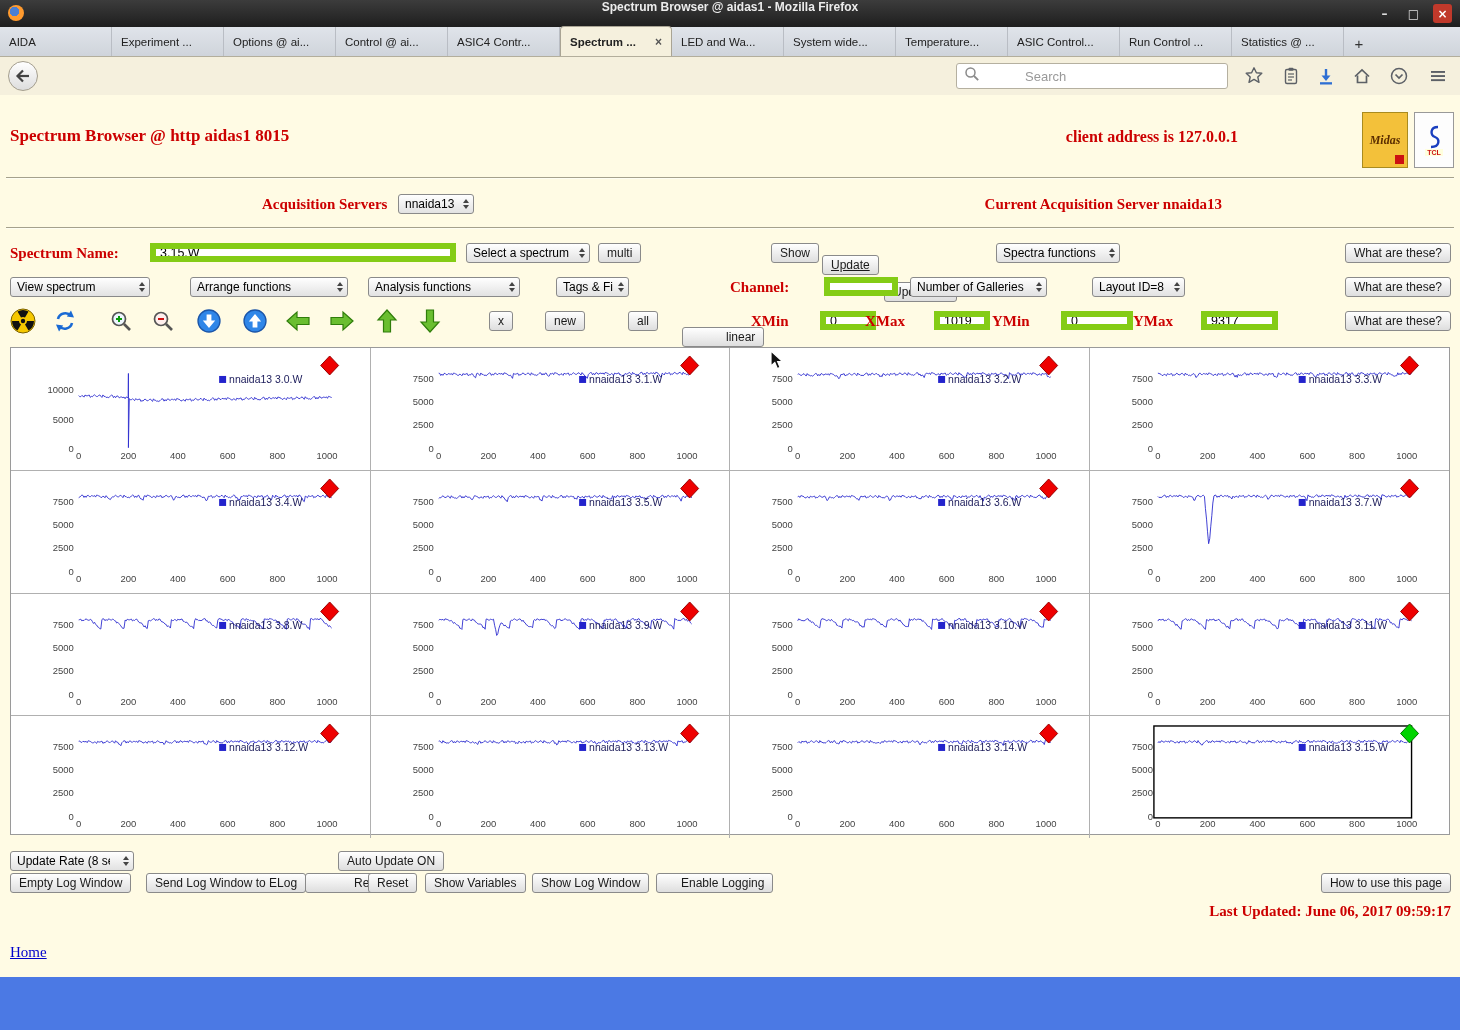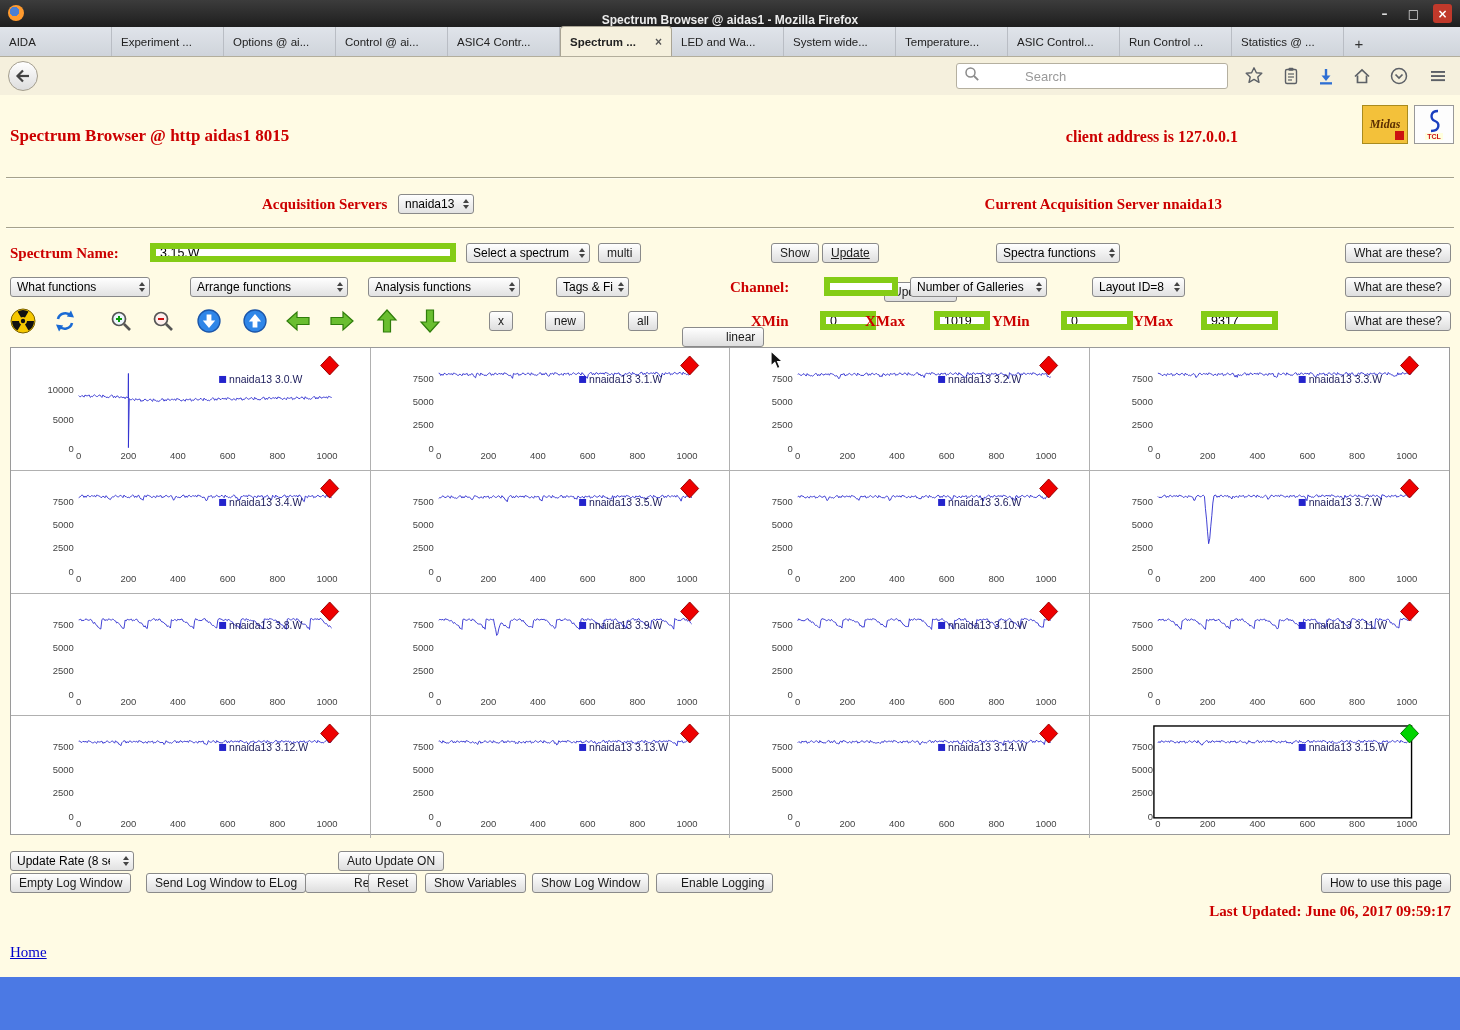--- a/index.html
+++ b/index.html
@@ -1,19 +1,19 @@
 <!DOCTYPE html>
 <html><head>
 <meta charset="utf-8">
 <style>
   html,body{margin:0;padding:0;background:#555;}
   .screen{position:relative;width:1460px;height:1030px;overflow:hidden;background:#fffbe4;font-family:"Liberation Sans",sans-serif;}
 
   
-  .titlebar{position:absolute;top:0;left:0;right:0;height:27px;background:linear-gradient(#3c3c3c,#1e1e1e);display:flex;align-items:flex-end;}
+  .titlebar{position:absolute;top:0;left:0;right:0;height:27px;background:linear-gradient(#3c3c3c,#1e1e1e);display:flex;align-items:flex-start;}
   .fx-icon{position:absolute;left:8px;top:5px;width:16px;height:16px;border-radius:50%;
     background:radial-gradient(circle at 40% 40%, #4a7fd4 0 34%, #ff9a2e 36% 70%, #e2590b 100%);}
   .win-title{flex:1;text-align:center;font:bold 12px "Liberation Sans",sans-serif;color:#ececec;}
   .win-controls{position:absolute;right:8px;top:4px;display:flex;gap:10px;}
   .wc{width:19px;height:19px;display:flex;align-items:center;justify-content:center;color:#ddd;font:bold 12px "DejaVu Sans",sans-serif;border-radius:3px;cursor:default;}
   .wc-close{background:#c0392b;color:#fff;}
 
   .tabbar{position:absolute;top:27px;left:0;right:0;height:30px;background:linear-gradient(#e0e4ea,#cfd4db);display:flex;align-items:flex-end;border-bottom:1px solid #b3ae9c;box-sizing:border-box;}
   .tab{flex:0 0 112px;height:29px;box-sizing:border-box;display:flex;align-items:center;padding:0 9px;font-size:11.5px;color:#222;border-right:1px solid #b9bdc4;white-space:nowrap;overflow:hidden;cursor:default;}
   .tab.active{background:#f5f0dd;border:1px solid #a9a494;border-bottom:none;border-radius:4px 4px 0 0;height:30px;font-weight:bold;}
@@ -46,21 +46,21 @@
 
   .plot-grid{position:absolute;left:10px;top:252px;width:1440px;height:488px;background:#fff;border:1px solid #9a9a9a;box-sizing:border-box;display:grid;grid-template-columns:repeat(4,1fr);grid-template-rows:repeat(4,1fr);}
   .plot-cell{position:relative;border-right:1px solid #b0b0b0;border-bottom:1px solid #b0b0b0;box-sizing:border-box;}
   .plot-cell:nth-child(4n){border-right:none;}
   .plot-cell:nth-child(n+13){border-bottom:none;}
   .plot-cell svg{display:block;width:100%;height:100%;}
   .tick{font:9.5px "Liberation Sans",sans-serif;fill:#444;}
   .legend{font:10.5px "Liberation Sans",sans-serif;fill:#1b1b5a;}
   .series{fill:none;stroke:#2d2dcf;stroke-width:0.9;stroke-linejoin:round;}
 
-  .logo{position:absolute;top:10px;height:39px;box-sizing:border-box;}
+  .logo{position:absolute;top:17px;height:56px;box-sizing:border-box;}
   .midas{right:52px;width:46px;background:#f3c13a;border:1px solid #a98b1e;display:flex;align-items:center;justify-content:center;font:bold italic 12px "Liberation Serif",serif;color:#5a2d00;}
   .midas::after{content:"";position:absolute;right:3px;bottom:3px;width:9px;height:9px;background:#c11;}
   .tcl{right:6px;width:40px;background:#fdfdfd;border:1px solid #999;display:flex;flex-direction:column;align-items:center;justify-content:center;}
   .tcl-text{font:bold 7px "Liberation Sans",sans-serif;color:#c11;background:#ffd;padding:0 2px;}
 
   .home-link{position:absolute;left:10px;top:849px;font-family:"Liberation Serif",serif;font-size:15px;color:#0000cc;text-decoration:underline;cursor:pointer;}
   .bottom-frame{position:absolute;left:0;top:882px;width:100%;height:53px;background:#4b79e4;}
   .cursor{position:absolute;left:770px;top:350px;z-index:50;}
 </style>
 </head>
@@ -198,35 +198,35 @@
       <input class="tinput" style="left: 118px; top: 148px; width: 306px;" value="3.15.W">
       <span class="select" style="left:466px;top:148px;width:124px;">
           <span class="select-label">Select a spectrum</span>
           <span class="spin">
             <i class="tri-up"></i>
             <i class="tri-down"></i>
           </span>
         </span>
       <span class="btn" style="left:598px;top:148px;">multi</span>
       <span class="btn" style="left:771px;top:148px;">Show</span>
-      <span class="btn" style="left:822px;top:148px;text-decoration:underline;">Update</span>
+      <span class="btn" style="left:822px;top:160px;text-decoration:underline;">Update</span>
       <span class="btn" style="left:884px;top:158px;margin-top:29px;">Update All</span>
       <span class="select" style="left:996px;top:148px;width:124px;">
           <span class="select-label">Spectra functions</span>
           <span class="spin">
             <i class="tri-up"></i>
             <i class="tri-down"></i>
           </span>
         </span>
       <span class="btn" style="right:9px;top:148px;">What are these?</span>
     </div>
 
     <div>
       <span class="select" style="left:10px;top:182px;width:140px;">
-          <span class="select-label">What functions</span>
+          <span class="select-label">View spectrum</span>
           <span class="spin">
             <i class="tri-up"></i>
             <i class="tri-down"></i>
           </span>
         </span>
       <span class="select" style="left:190px;top:182px;width:158px;">
           <span class="select-label">Arrange functions</span>
           <span class="spin">
             <i class="tri-up"></i>
             <i class="tri-down"></i>

